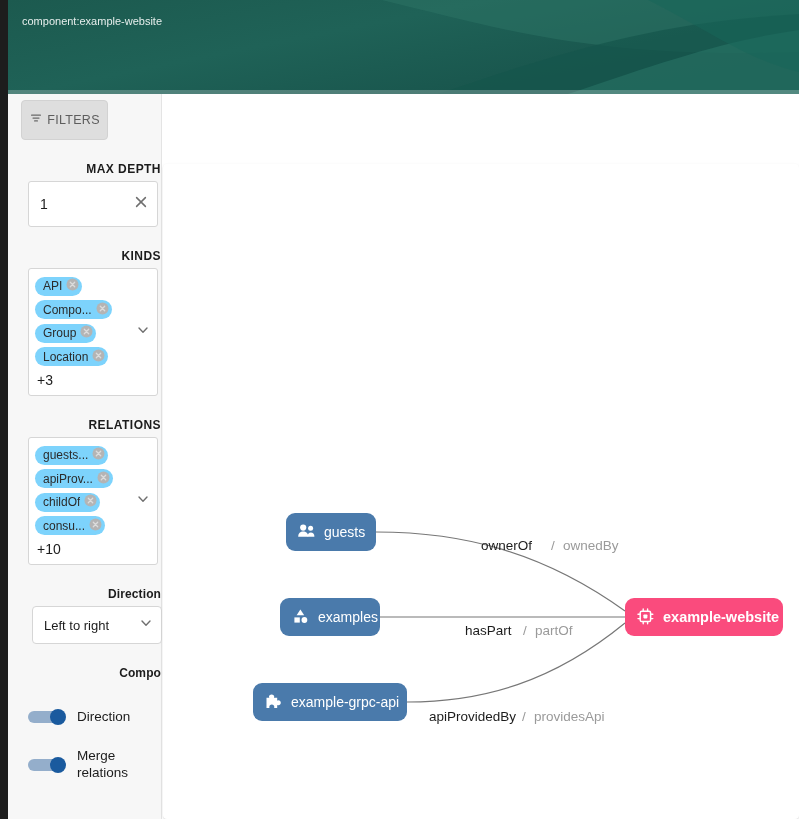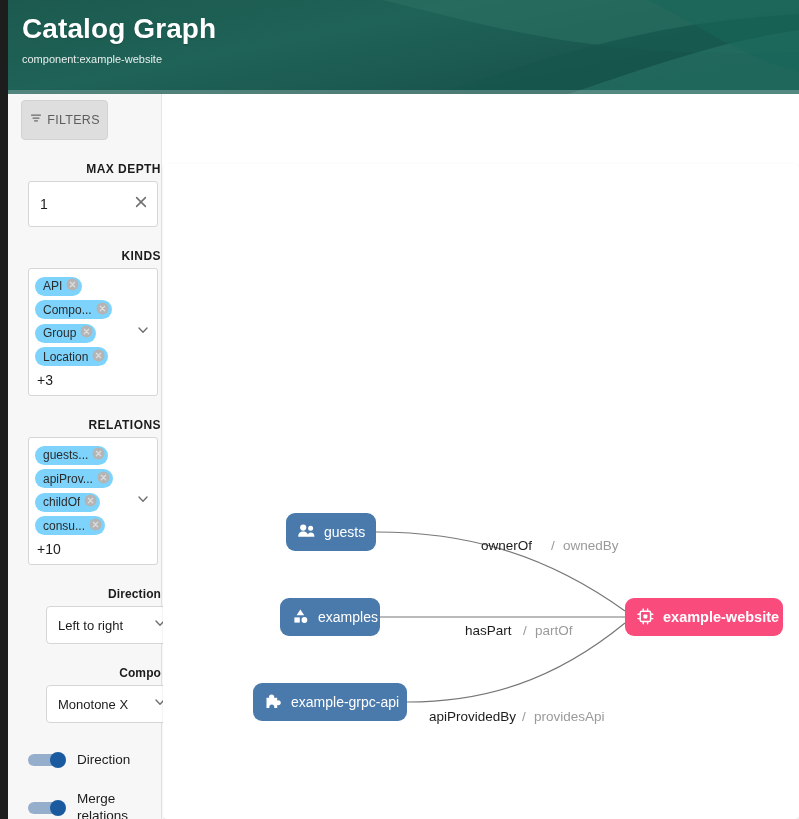--- a/index.html
+++ b/index.html
@@ -147,21 +147,21 @@
     line-height: 16px;
   }
   .chips-chevron {
     position: absolute;
     right: 7px; top: 50%;
     transform: translateY(-50%);
     cursor: pointer;
   }
 
   .select-box {
-    margin-left: 38px;
+    margin-left: 24px;
     width: 130px; height: 38px;
     background: #ffffff;
     border: 1px solid #d6d6d6;
     border-radius: 4px;
     display: flex; align-items: center;
     justify-content: space-between;
     padding: 0 8px 0 11px;
     cursor: pointer;
     user-select: none;
   }
@@ -250,21 +250,20 @@
         </linearGradient>
       </defs>
       <rect x="0" y="0" width="791" height="94" fill="url(#hdrGrad)"></rect>
       <path d="M330,-10 C470,20 560,60 791,52 L791,-10 Z" fill="#2b7365" opacity="0.55"></path>
       <path d="M430,94 C560,50 650,22 791,14 L791,94 Z" fill="#15564c" opacity="0.75"></path>
       <path d="M560,94 C660,60 720,40 791,30 L791,94 Z" fill="#2e7f6f" opacity="0.45"></path>
       <path d="M640,0 C700,30 740,60 791,72 L791,0 Z" fill="#17665a" opacity="0.55"></path>
       <rect x="0" y="90" width="791" height="4" fill="#eceff0" opacity="0.25"></rect>
     </svg>
     <div class="header-text">
-      <h1 class="page-title">Catalog Graph</h1>
       <div class="page-subtitle">component:example-website</div>
     </div>
   </div>
 
   <div class="content">
 
     <div class="sidebar">
 
       <div class="filters-button">
         <span class="funnel-icon">
@@ -387,28 +386,20 @@
       <div class="select-box">
         <span class="select-value">Left to right</span>
         <span>
           <svg width="14" height="14" viewBox="0 0 14 14">
             <path d="M3 5 L7 9.2 L11 5" fill="none" stroke="#6f6f6f" stroke-width="1.4" stroke-linecap="round" stroke-linejoin="round"></path>
           </svg>
         </span>
       </div>
 
       <div class="field-label sentence">Compo</div>
-      <div class="select-box">
-        <span class="select-value">Monotone X</span>
-        <span>
-          <svg width="14" height="14" viewBox="0 0 14 14">
-            <path d="M3 5 L7 9.2 L11 5" fill="none" stroke="#6f6f6f" stroke-width="1.4" stroke-linecap="round" stroke-linejoin="round"></path>
-          </svg>
-        </span>
-      </div>
 
       <div class="toggle-row first">
         <span class="switch">
           <span class="track"></span>
             <span class="knob"></span>
         </span>
         <span class="toggle-label">Direction</span>
       </div>
 
       <div class="toggle-row second">

